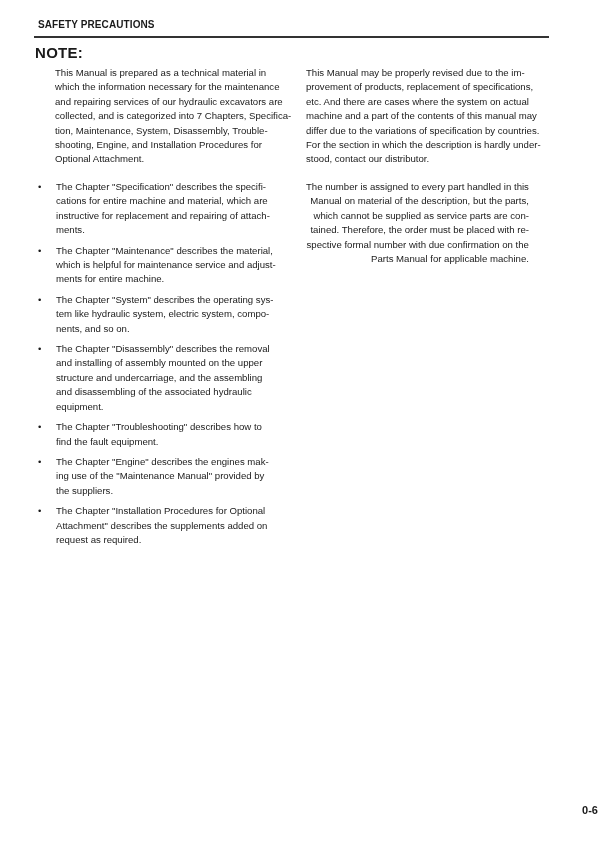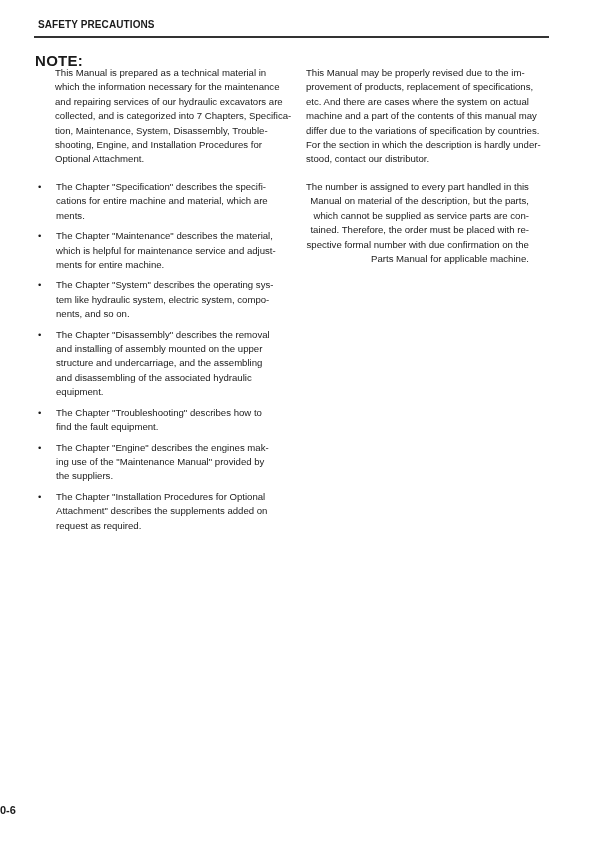--- a/index.html
+++ b/index.html
@@ -10,37 +10,37 @@
     .header {
       position: absolute; left: 38px; top: 19px;
       font-size: 10px; font-weight: bold; letter-spacing: 0.1px;
     }
     .rule {
       position: absolute; left: 34px; top: 36px; width: 515px; height: 0;
       border-top: 2px solid #333;
     }
     .note-title {
       position: absolute; left: 35px; top: 44px;
-      font-size: 15px; font-weight: bold; letter-spacing: 0.3px; margin-top: 8px;
+      font-size: 15px; font-weight: bold; letter-spacing: 0.3px;
     }
     .col {
       position: absolute; font-size: 9.6px; line-height: 14.4px;
     }
     .col-left { left: 44px; top: 66px; width: 270px; margin-left: 11px; }
     .col-right { left: 306px; top: 66px; width: 250px; }
     .para { margin: 0; white-space: nowrap; }
     .para .ln { display: block; }
     .bullets { list-style: none; margin: 0; padding: 0; position: absolute; left: 35px; top: 180px; width: 270px; }
     .bullets li { position: relative; padding-left: 21px; margin-bottom: 6px; font-size: 9.6px; line-height: 14.4px; }
     .bullet-dot { position: absolute; left: 3px; top: 0; }
     .bullets .ln { display: block; white-space: nowrap; }
     .para2 { position: absolute; left: 306px; top: 180px; font-size: 9.6px; line-height: 14.4px; text-align: right; }
     .para2 .ln { display: block; white-space: nowrap; }
     .page-number {
-      position: absolute; left: 0; width: 598px; top: 804px; text-align: left;
+      position: absolute; left: 0; width: 598px; top: 804px; text-align: right;
       font-size: 11px; font-weight: bold;
     }
   </style>
 </head>
 <body>
 
 <div class="header">SAFETY PRECAUTIONS</div>
 <div class="rule"></div>
 <div class="note-title">NOTE:</div>
 
@@ -67,20 +67,21 @@
       <span class="ln">stood, contact our distributor.</span>
     </p>
 </div>
 
 <ul class="bullets" id="bullets">
     <li>
       <span class="bullet-dot">•</span>
       <div>
         <span class="ln">The Chapter "Specification" describes the specifi-</span>
         <span class="ln">cations for entire machine and material, which are</span>
+        <span class="ln">instructive for replacement and repairing of attach-</span>
         <span class="ln">ments.</span>
       </div>
     </li>
     <li>
       <span class="bullet-dot">•</span>
       <div>
         <span class="ln">The Chapter "Maintenance" describes the material,</span>
         <span class="ln">which is helpful for maintenance service and adjust-</span>
         <span class="ln">ments for entire machine.</span>
       </div>

